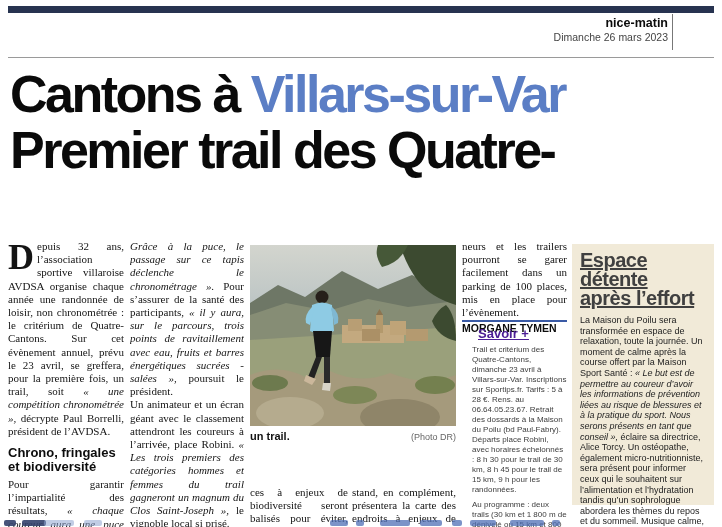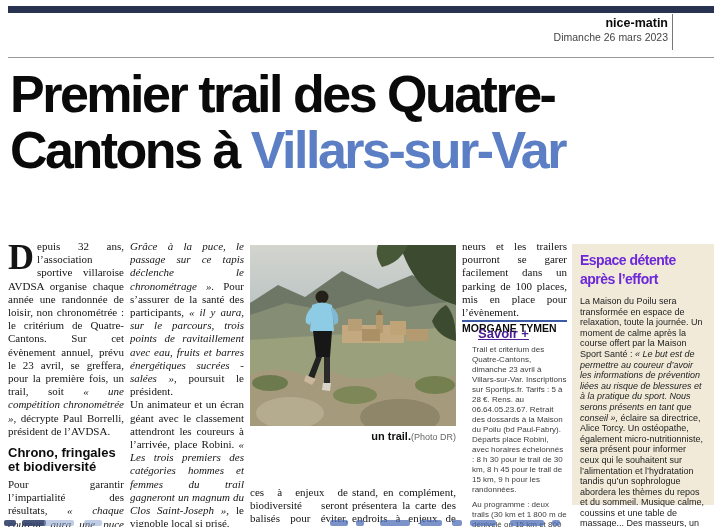--- a/index.html
+++ b/index.html
@@ -36,40 +36,40 @@
   #dropcap{float:left;font-size:36px;line-height:30px;font-weight:bold;
     padding:2px 3px 0 0;font-family:"Liberation Serif",serif;}
   .subhead{font-family:"Liberation Sans",sans-serif;font-weight:bold;
     font-size:13px;line-height:14px;margin:8px 0 4px 0 !important;text-align:left;color:#0c0c0c;}
 
   
   #photo{left:250px;top:245px;width:206px;height:181px;overflow:hidden;background:#b9bdb4;}
   #photo svg{display:block;width:206px;height:181px;}
   #caption{left:250px;top:430px;width:206px;font-family:"Liberation Sans",sans-serif;
     font-weight:bold;font-size:11px;line-height:13.5px;text-align:justify;color:#111;}
-  #caption-row{display:flex;justify-content:flex-end;align-items:baseline;}
+  #caption-row{display:flex;justify-content:space-between;align-items:baseline;}
   #photo-credit{font-weight:normal;font-size:9px;color:#666;}
 
   #below-left{left:250px;top:486px;width:98px;height:41px;overflow:hidden;}
   #below-right{left:352px;top:486px;width:104px;height:41px;overflow:hidden;}
 
   
   #col4{left:462px;top:240px;width:105px;}
   #byline{font-family:"Liberation Sans",sans-serif;font-weight:bold;font-size:10.5px;
     text-align:left;margin-top:3px;color:#0c0c0c;}
   #savoir-rule{left:462px;top:320px;width:105px;height:2px;background:#3a5aa5;}
   #savoir{left:462px;top:326px;width:105px;font-family:"Liberation Sans",sans-serif;}
   #savoir-title{font-weight:bold;font-size:13px;color:#4c1d95;margin:0 0 4px 16px;text-decoration:underline;}
   #savoir p.sv{margin:0 0 5px 10px;font-size:8px;line-height:10px;color:#3d3d3d;text-align:left;}
 
   
   #sidebar{left:572px;top:244px;width:142px;height:261px;background:#f1ead8;
     box-sizing:border-box;padding:7px 8px;font-family:"Liberation Sans",sans-serif;}
-  #sidebar-title{font-weight:bold;font-size:14px;line-height:19px;letter-spacing:-0.5px;
-    color:#6d28d9;margin:0 0 7px 0;}
+  #sidebar-title{font-weight:bold;font-size:20px;line-height:19px;letter-spacing:-0.5px;
+    color:#404040;margin:0 0 7px 0;text-decoration:underline;}
   #sidebar-body{font-size:9px;line-height:10.6px;color:#222;text-align:left;}
 
   
   #bottom-frag{left:0;top:517px;width:722px;height:10px;overflow:hidden;}
   .frag{position:absolute;top:3px;height:6px;border-radius:2px;background:#4f6fb5;opacity:.75;}
   .frag.dark{background:#33416b;opacity:.9;}
   .frag.faint{background:#8ea4cf;opacity:.55;}
 </style>
 </head>
 <body>
@@ -78,22 +78,22 @@
 
   <div id="topbar" class="abs"></div>
   <div id="paper-block" class="abs">
     <div id="paper-name">nice-matin</div>
     <div id="paper-date">Dimanche 26 mars 2023</div>
   </div>
   <div id="masthead-vline" class="abs"></div>
   <div id="masthead-rule" class="abs"></div>
 
   <div id="headline" class="abs">
+    <div><span>Cantons à </span><span class="blue">Villars-sur-Var</span></div>
     <div>Premier trail des Quatre-</div>
-    <div><span>Cantons à </span><span class="blue">Villars-sur-Var</span></div>
   </div>
 
 
   <div id="col1" class="abs bodycol">
     <p><span id="dropcap">D</span><span>epuis 32 ans, l’association sportive villaroise AVDSA organise chaque année une randonnée de loisir, non chronométrée : le critérium de Quatre-Cantons. Sur cet évènement annuel, prévu le 23 avril, se greffera, pour la première fois, un trail, soit </span><span class="it">« une compétition chronométrée »,</span><span> décrypte Paul Borrelli, président de l’AVDSA.</span></p>
     <p class="subhead">Chrono, fringales et biodiversité</p>
     <p><span>Pour garantir l’impartialité des résultats, </span><span class="it">« chaque coureur aura une puce sur son dossard. Un tapis de chronométrage sera installé au départ de la course, devant le cabinet médical, place Robini.</span></p>
   </div>
 
   <div id="col2" class="abs bodycol">

